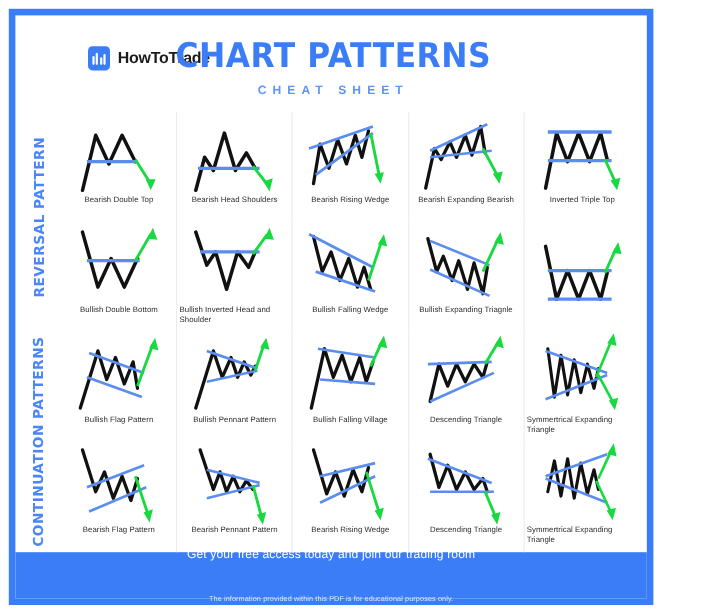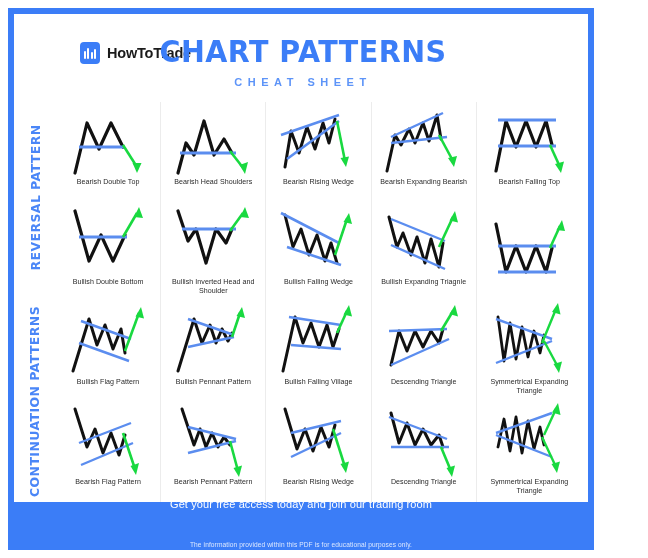--- a/index.html
+++ b/index.html
@@ -88,21 +88,21 @@
     padding-bottom:2px;
     box-sizing:border-box;
   }
   .cell:nth-child(5n){border-right:none;}
   .cell .art{
     flex:1;width:100%;
     display:flex;align-items:center;justify-content:center;
   }
   .cell .art svg{display:block;}
   .cap{
-    font-size:7.1px;color:#2a2a2a;text-align:center;
+    font-size:7.1px;color:#2a2a2a;
     line-height:1.32;letter-spacing:.05px;
     padding:0 2px 3px;min-height:19px;
     display:flex;align-items:flex-start;justify-content:center;
   }
   
   .footer{
     flex:0 0 42px;height:42px;background:#3b7df7;
     display:flex;flex-direction:column;
     align-items:center;justify-content:center;gap:27px;
   }
@@ -196,21 +196,21 @@
       <div class="cell">
         <div class="art">
           <svg width="86" height="74" viewBox="0 0 86 74">
             <polyline points="10,68 20,18 30,44 40,18 50,44 60,18 66,42" fill="none" stroke="#111" stroke-width="3.2" stroke-linejoin="round" stroke-linecap="round"></polyline>
             <line x1="12" y1="17" x2="70" y2="17" stroke="#5b8def" stroke-width="3"></line>
             <line x1="12" y1="43" x2="70" y2="43" stroke="#5b8def" stroke-width="3"></line>
             <line x1="64" y1="42" x2="74" y2="64" stroke="#19d940" stroke-width="2.6"></line>
             <polygon points="75,70 69,61 78,58.5" fill="#19d940"></polygon>
           </svg>
         </div>
-        <div class="cap">Bearish Falling Top</div>
+        <div class="cap">Inverted Triple Top</div>
       </div>
 
       <div class="cell">
         <div class="art">
           <svg width="86" height="74" viewBox="0 0 86 74">
             <polyline points="10,8 24,58 36,32 48,58 60,32" fill="none" stroke="#111" stroke-width="3.2" stroke-linejoin="round" stroke-linecap="round"></polyline>
             <line x1="14" y1="34" x2="62" y2="34" stroke="#5b8def" stroke-width="3"></line>
             <line x1="58" y1="34" x2="72" y2="10" stroke="#19d940" stroke-width="2.6"></line>
             <polygon points="74,4 69,14 78,15" fill="#19d940"></polygon>
           </svg>

